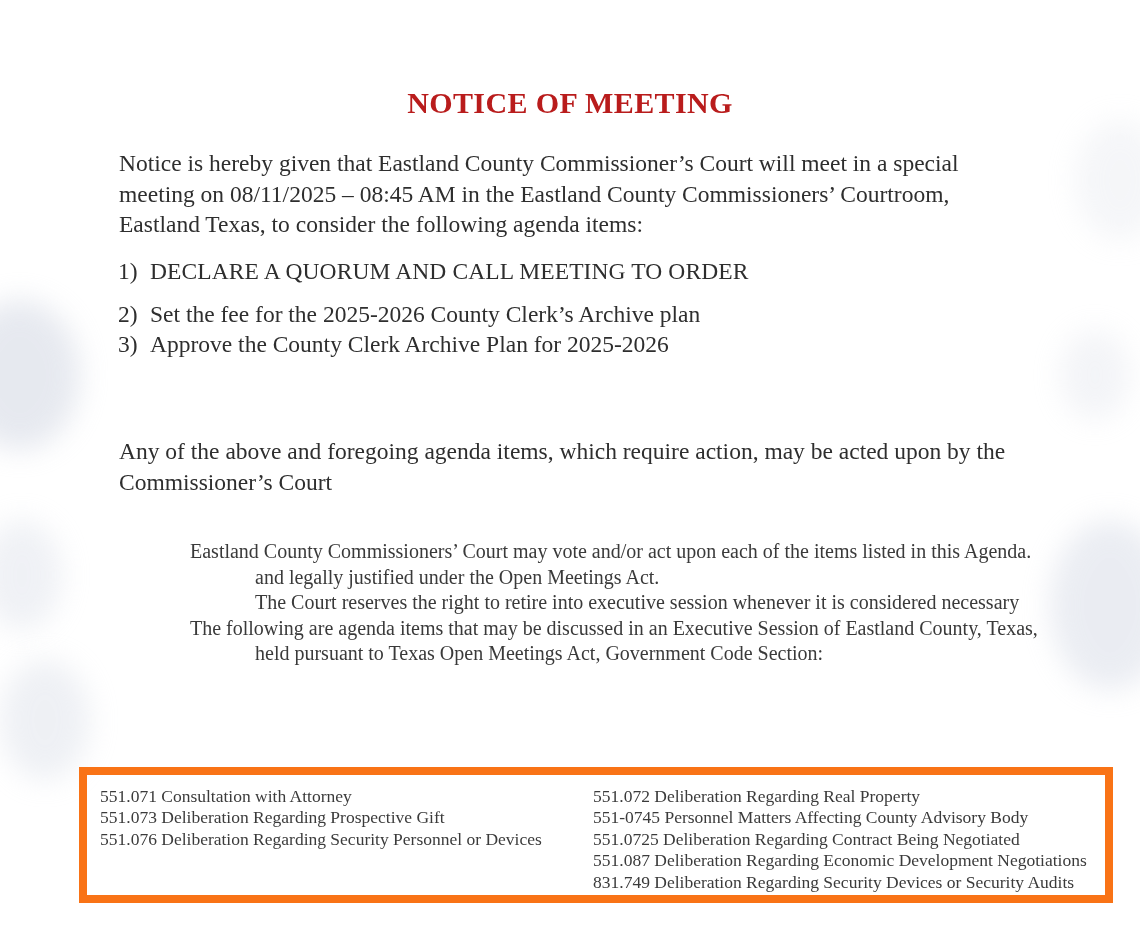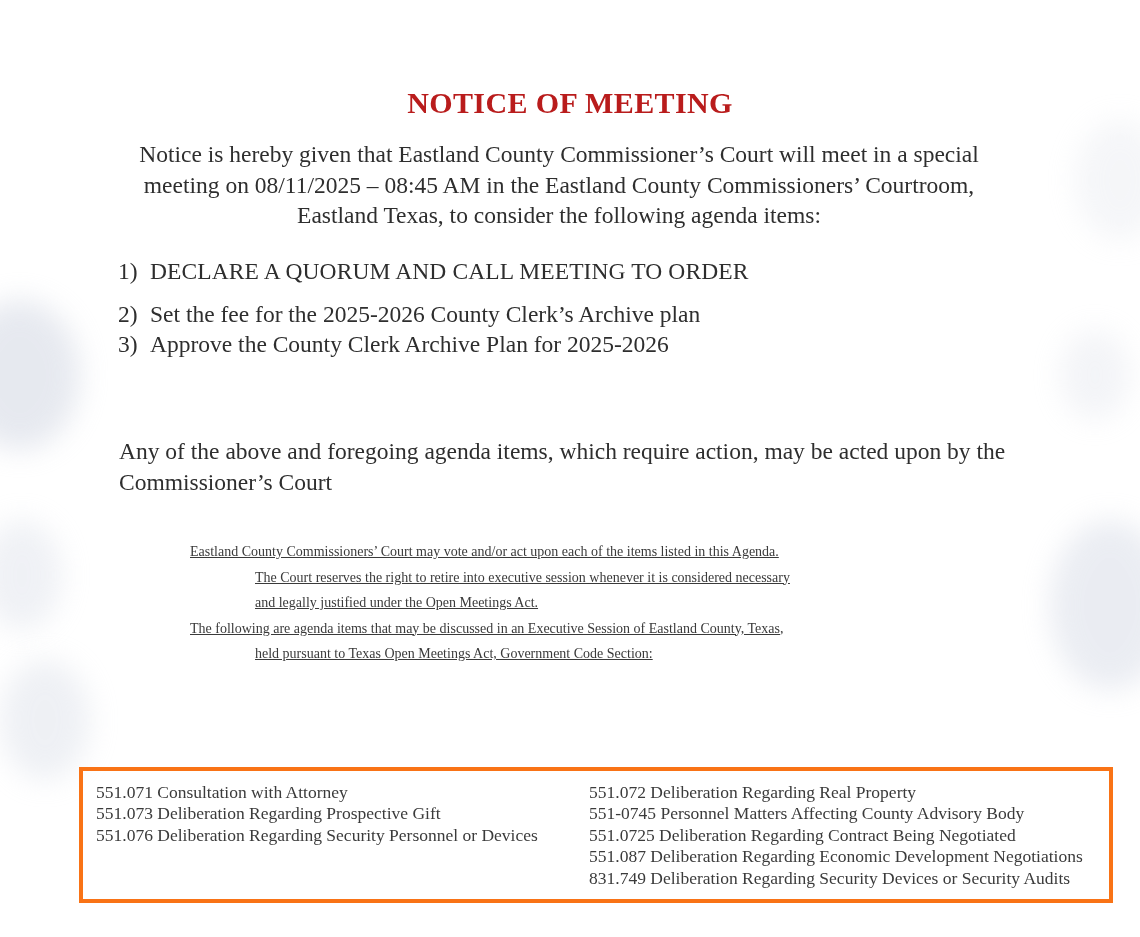--- a/index.html
+++ b/index.html
@@ -83,21 +83,21 @@
 
   
   .body-block {
     position: absolute;
     left: 119px;
     width: 900px;
     font-size: 23.5px;
     line-height: 30.5px;
     color: #2e2e2e;
   }
-  .intro { top: 139px; width: 880px; text-align: center; }
+  .intro { top: 148px; width: 880px; }
   .posted { top: 375px; }
   .closing { top: 436px; width: 920px; }
 
   
   .agenda-list {
     position: absolute;
     left: 118px;
     top: 256px;
     width: 900px;
   }
@@ -122,36 +122,35 @@
   .agenda-item.caps .txt {
     letter-spacing: 0.1px;
   }
 
   
   .exec-block {
     position: absolute;
     left: 190px;
     top: 539px;
     width: 850px;
-    font-size: 14px;
+    font-size: 20px;
     line-height: 25.5px;
     color: #3a3a3a;
-    text-decoration: underline;
   }
   .exec-line.flush { margin-left: 0; }
   .exec-line.indent { margin-left: 65px; }
 
   
   .code-table {
     position: absolute;
     left: 79px;
     top: 767px;
     width: 1034px;
     height: 136px;
-    border: 4px solid #f97316;
+    border: 8px solid #f97316;
     box-sizing: border-box;
   }
   .code-cols {
     position: absolute;
     left: 13px;
     top: 11px;
     width: 1010px;
     display: flex;
   }
   .code-col {
@@ -192,22 +191,22 @@
       <span class="num">3)</span>
       <span class="txt">Approve the County Clerk Archive Plan for 2025-2026</span>
     </div>
   </div>
 
 
   <div class="body-block closing">Any of the above and foregoing agenda items, which require action, may be acted upon by the Commissioner’s Court</div>
 
   <div class="exec-block">
     <div class="exec-line flush">Eastland County Commissioners’ Court may vote and/or act upon each of the items listed in this Agenda.</div>
+    <div class="exec-line indent">and legally justified under the Open Meetings Act.</div>
     <div class="exec-line indent">The Court reserves the right to retire into executive session whenever it is considered necessary</div>
-    <div class="exec-line indent">and legally justified under the Open Meetings Act.</div>
     <div class="exec-line flush">The following are agenda items that may be discussed in an Executive Session of Eastland County, Texas,</div>
     <div class="exec-line indent">held pursuant to Texas Open Meetings Act, Government Code Section:</div>
   </div>
 
   <div class="code-table">
     <div class="code-cols">
       <div class="code-col code-col-left">
         <div class="code-row">551.071 Consultation with Attorney</div>
         <div class="code-row">551.073 Deliberation Regarding Prospective Gift</div>
         <div class="code-row">551.076 Deliberation Regarding Security Personnel or Devices</div>

